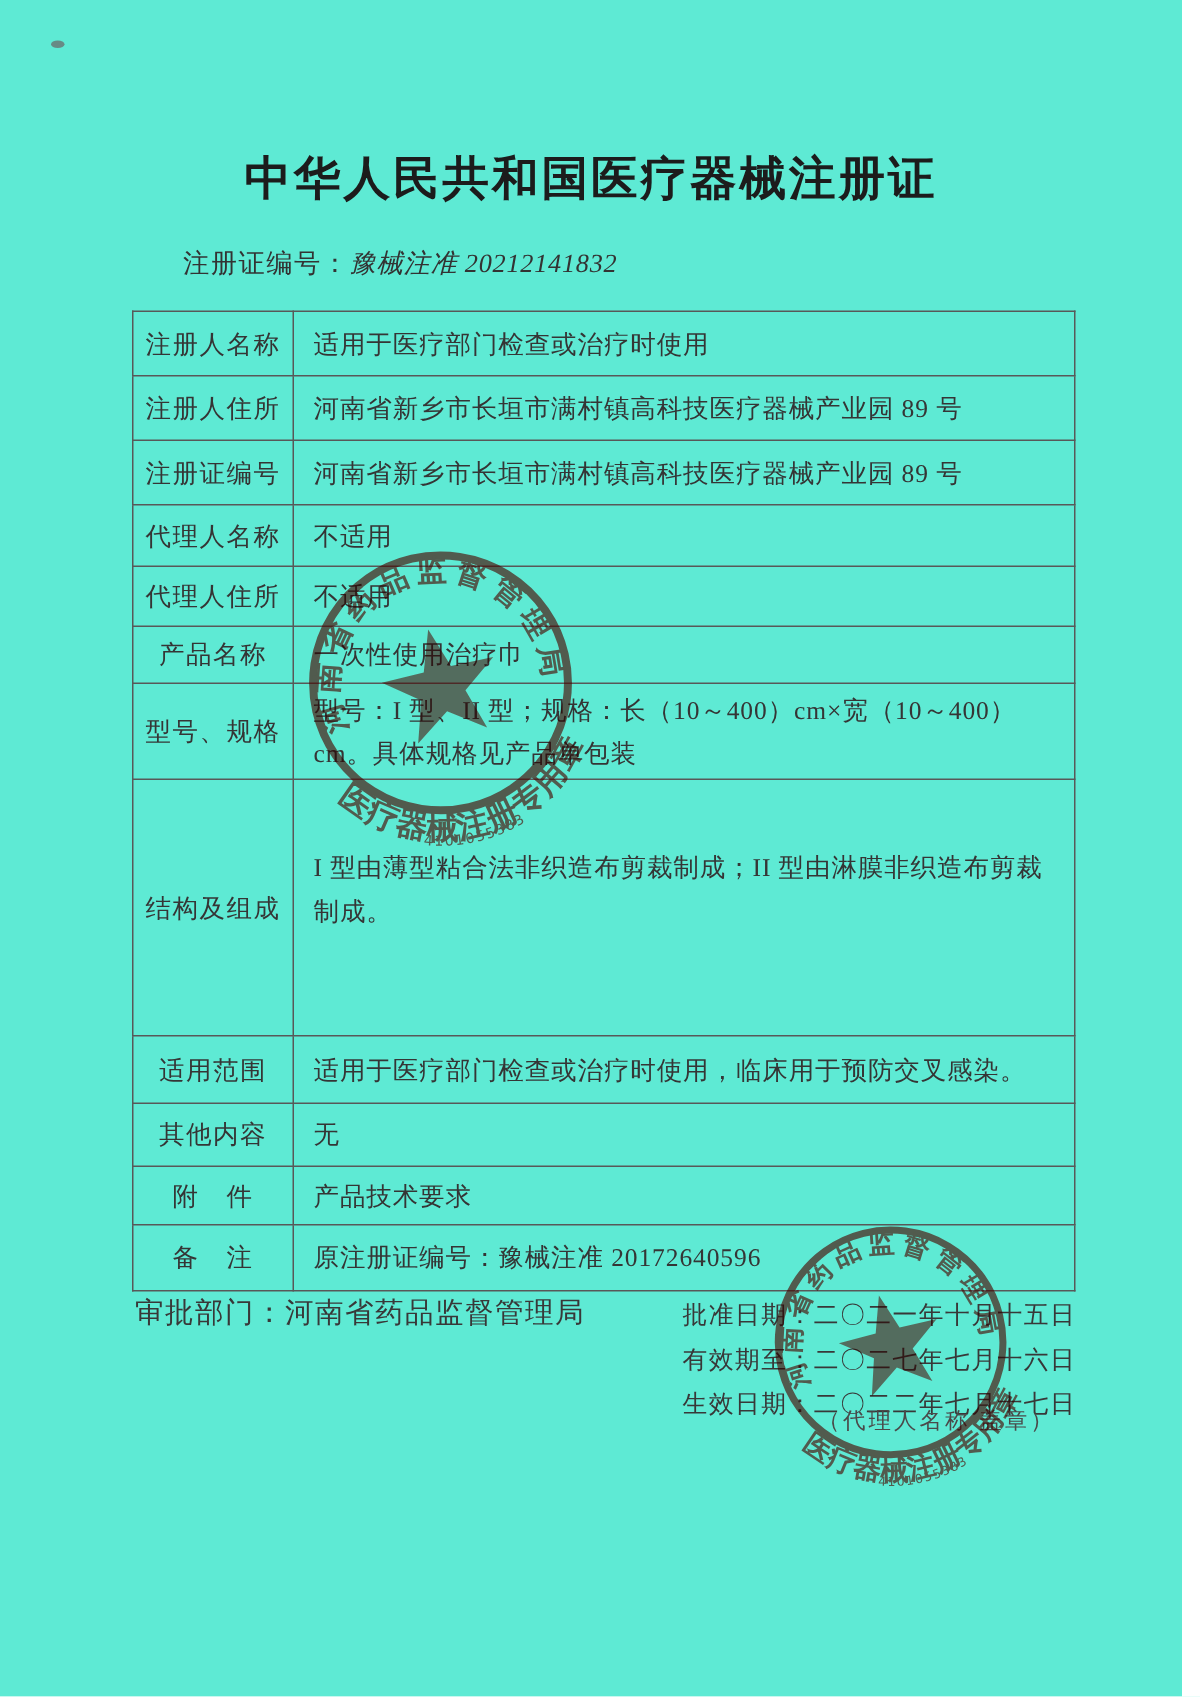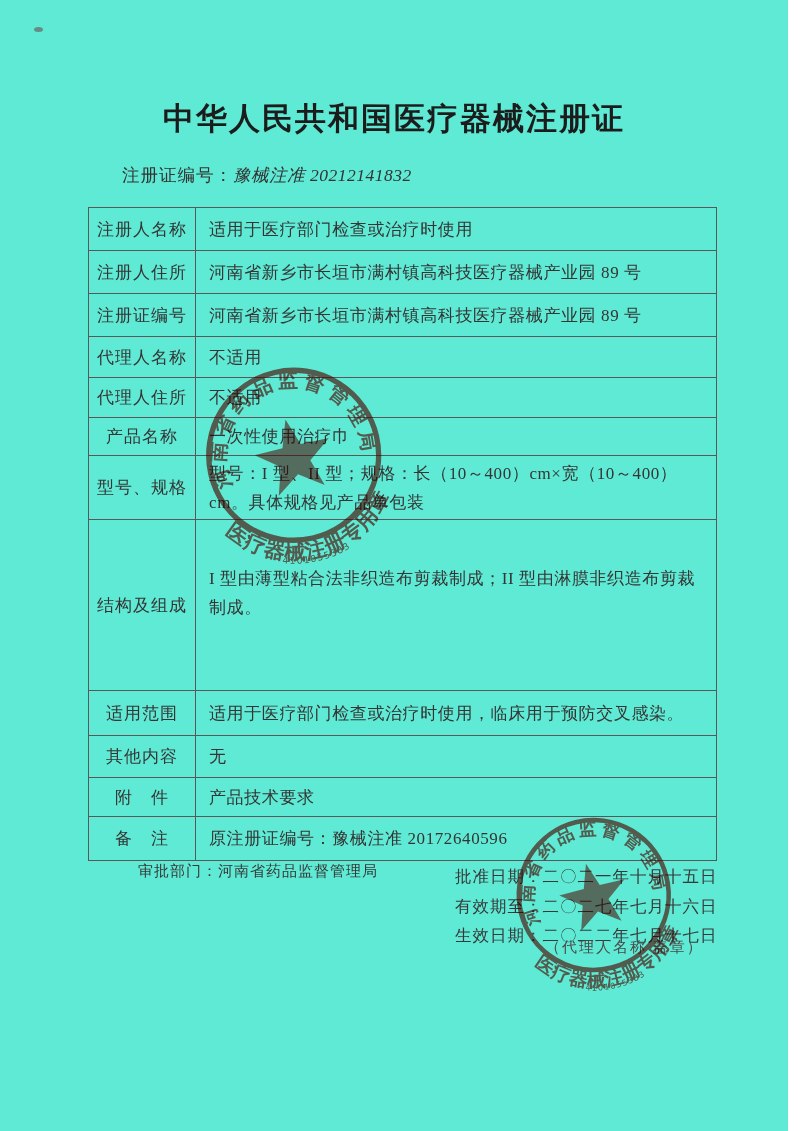--- a/index.html
+++ b/index.html
@@ -14,21 +14,21 @@
   }
   .regline{position:absolute;top:163px;left:122px;font-size:17.5px;letter-spacing:1px;color:#333;}
   .regline .num{letter-spacing:0.5px;font-style:italic;}
   table.cert{
     position:absolute;left:88px;top:207px;width:629px;border-collapse:collapse;table-layout:fixed;
   }
   table.cert td{border:1px solid #585858;font-size:17px;color:#353535;}
   td.lbl{width:107px;text-align:center;vertical-align:middle;letter-spacing:1px;padding:0 4px;}
   td.val{padding:2px 10px 2px 13px;vertical-align:middle;line-height:29px;letter-spacing:0.6px;}
   tr.tall td.val{vertical-align:top;padding-top:44px;}
-  .footer-left{position:absolute;left:90px;top:862px;font-size:15px;letter-spacing:1px;color:#383838;margin-left:48px;}
+  .footer-left{position:absolute;left:90px;top:862px;font-size:19px;letter-spacing:1px;color:#383838;}
   .dates{position:absolute;left:455px;top:862px;font-size:16.5px;letter-spacing:1px;color:#383838;line-height:29.5px;}
   .date-row{white-space:nowrap;}
   .seal-caption{position:absolute;left:545px;top:938px;font-size:15px;letter-spacing:2px;color:#4a4a4a;}
   .stamp{position:absolute;mix-blend-mode:multiply;opacity:.84;}
   .stamp-a{left:177px;top:343px;width:236px;height:236px;transform:rotate(-13deg);}
   .stamp-b{left:491px;top:796px;width:208px;height:208px;transform:rotate(-14deg);}
   .stamp svg{width:100%;height:100%;}
   .stamp-ring{fill:none;stroke-width:4.5px;}
   .stamp-star{fill-opacity:.88;}
   .stamp-top-text{font-size:17px;letter-spacing:4px;font-weight:bold;font-family:"Liberation Serif","DejaVu Serif",serif;}

